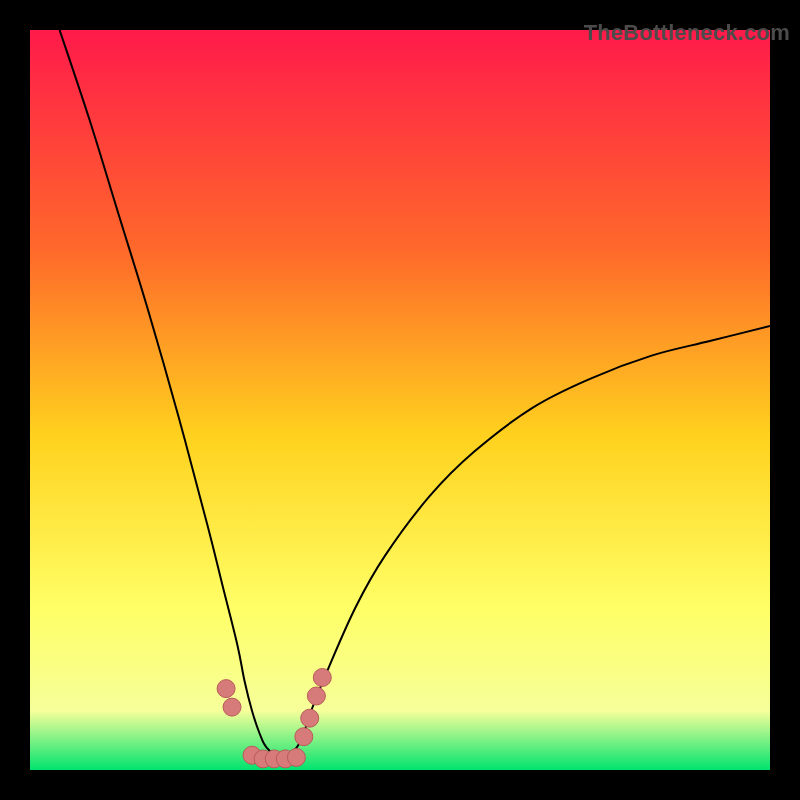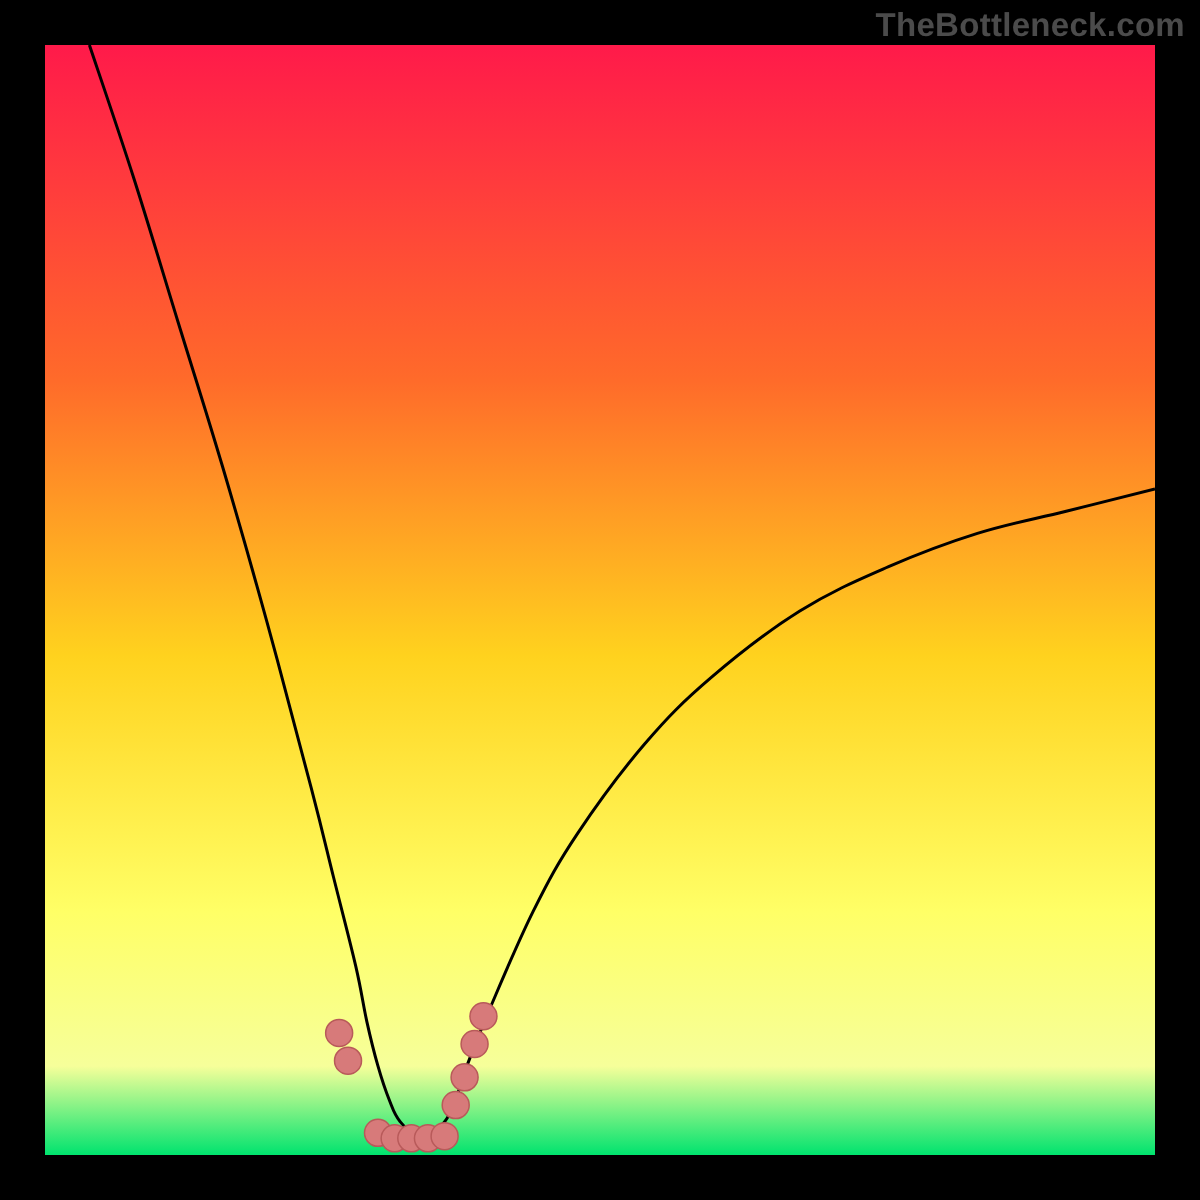--- a/index.html
+++ b/index.html
@@ -12,21 +12,21 @@
     overflow: hidden;
   }
   .frame {
     position: relative;
     width: 800px;
     height: 800px;
     background: #000;
   }
   .watermark {
     position: absolute;
-    top: 4px;
+    top: 20px;
     right: 10px;
     color: #4b4b4b;
     font-size: 22px;
     font-weight: 600;
     letter-spacing: 0.2px;
     z-index: 10;
     user-select: none;
   }
   .plot-area {
     position: absolute;

